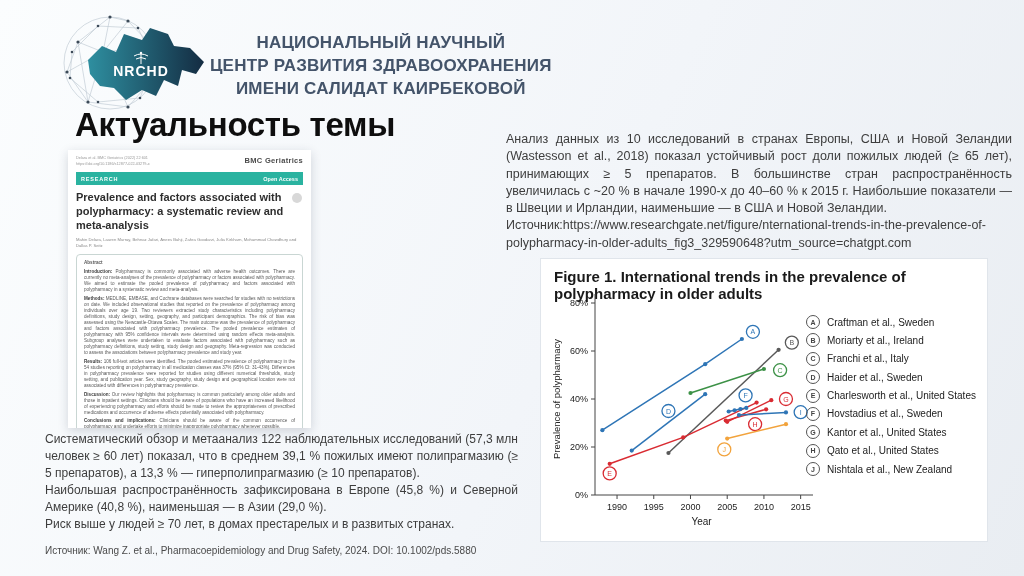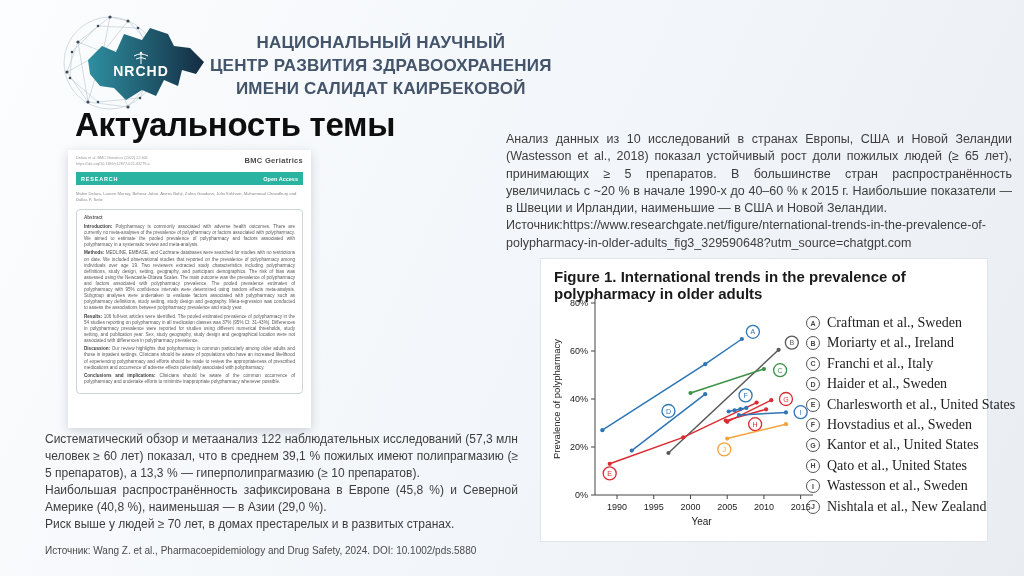--- a/index.html
+++ b/index.html
@@ -35,21 +35,21 @@
   .right-text p{margin:0;text-align:justify;}
   .right-text .src{text-align:left;overflow-wrap:anywhere;}
 
   
   .figure-panel{position:absolute;left:540px;top:258px;width:448px;height:284px;background:#fff;border:1px solid #e0e5eb;box-sizing:border-box;}
   .fig-title{font-size:15px;font-weight:700;color:#1a1a1a;margin:9px 12px 0 13px;}
   #chart{position:absolute;left:8px;top:28px;width:272px;height:252px;}
   #legend{position:absolute;left:265px;top:56px;width:178px;}
   .lg-row{display:flex;align-items:center;margin-bottom:4.4px;}
   .lg-badge{flex:0 0 auto;width:12px;height:12px;border:1.2px solid #555;border-radius:50%;color:#444;font-size:7px;font-weight:600;display:flex;align-items:center;justify-content:center;margin-right:7px;}
-  .lg-label{font-size:14px;color:#222;white-space:nowrap;font-family:Liberation Serif, serif;}
+  .lg-label{font-size:10px;color:#222;white-space:nowrap;}
 
   
   .bottom-text{position:absolute;left:45px;top:431px;width:473px;font-size:12px;line-height:1.42;color:#3d3d3d;}
   .bottom-text p{margin:0;text-align:justify;}
   .source-line{position:absolute;left:45px;top:545px;font-size:10px;color:#4a4a4a;}
 
   svg text{font-family:"Liberation Sans",sans-serif;}
 </style>
 </head>
 <body>
@@ -113,20 +113,24 @@
     <div class="p-head">
       <div class="p-cite">
         <div>Delara et al. BMC Geriatrics (2022) 22:601</div>
         <div>https://doi.org/10.1186/s12877-022-03279-x</div>
       </div>
       <div class="p-journal">BMC Geriatrics</div>
     </div>
     <div class="banner">
       <span class="bl">RESEARCH</span>
       <span class="br">Open Access</span>
+    </div>
+    <div class="p-title-row">
+      <p class="p-title">Prevalence and factors associated with polypharmacy: a systematic review and meta-analysis</p>
+      <span class="badge"></span>
     </div>
     <div class="p-authors">Mahin Delara, Lauren Murray, Behnaz Jafari, Anees Bahji, Zahra Goodarzi, Julia Kirkham, Mohammad Chowdhury and Dallas P. Seitz</div>
     <div class="abs-box">
       <p class="abs-h">Abstract</p>
       <div id="abstract-sections">
           <p><b>Introduction: </b>Polypharmacy is commonly associated with adverse health outcomes. There are currently no meta-analyses of the prevalence of polypharmacy or factors associated with polypharmacy. We aimed to estimate the pooled prevalence of polypharmacy and factors associated with polypharmacy in a systematic review and meta-analysis.</p>
           <p><b>Methods: </b>MEDLINE, EMBASE, and Cochrane databases were searched for studies with no restrictions on date. We included observational studies that reported on the prevalence of polypharmacy among individuals over age 19. Two reviewers extracted study characteristics including polypharmacy definitions, study design, setting, geography, and participant demographics. The risk of bias was assessed using the Newcastle-Ottawa Scales. The main outcome was the prevalence of polypharmacy and factors associated with polypharmacy prevalence. The pooled prevalence estimates of polypharmacy with 95% confidence intervals were determined using random effects meta-analysis. Subgroup analyses were undertaken to evaluate factors associated with polypharmacy such as polypharmacy definitions, study setting, study design and geography. Meta-regression was conducted to assess the associations between polypharmacy prevalence and study year.</p>
           <p><b>Results: </b>106 full-text articles were identified. The pooled estimated prevalence of polypharmacy in the 54 studies reporting on polypharmacy in all medication classes was 37% (95% CI: 31-43%). Differences in polypharmacy prevalence were reported for studies using different numerical thresholds, study setting, and publication year. Sex, study geography, study design and geographical location were not associated with differences in polypharmacy prevalence.</p>
           <p><b>Discussion: </b>Our review highlights that polypharmacy is common particularly among older adults and those in inpatient settings. Clinicians should be aware of populations who have an increased likelihood of experiencing polypharmacy and efforts should be made to review the appropriateness of prescribed medications and occurrence of adverse effects potentially associated with polypharmacy.</p>
           <p><b>Conclusions and implications: </b>Clinicians should be aware of the common occurrence of polypharmacy and undertake efforts to minimize inappropriate polypharmacy whenever possible.</p>
@@ -251,24 +255,20 @@
         </div>
         <div class="lg-row">
           <span class="lg-badge">G</span>
           <span class="lg-label">Kantor et al., United States</span>
         </div>
         <div class="lg-row">
           <span class="lg-badge">H</span>
           <span class="lg-label">Qato et al., United States</span>
         </div>
         <div class="lg-row">
-          <span class="lg-badge">I</span>
-          <span class="lg-label">Wastesson et al., Sweden</span>
-        </div>
-        <div class="lg-row">
           <span class="lg-badge">J</span>
           <span class="lg-label">Nishtala et al., New Zealand</span>
         </div>
       </div>
   </div>
 
   <div class="bottom-text">
     <p>Систематический обзор и метаанализ 122 наблюдательных исследований (57,3 млн человек ≥ 60 лет) показал, что в среднем 39,1 % пожилых имеют полипрагмазию (≥ 5 препаратов), а 13,3 % — гиперполипрагмазию (≥ 10 препаратов).</p>
     <p>Наибольшая распространённость зафиксирована в Европе (45,8 %) и Северной Америке (40,8 %), наименьшая — в Азии (29,0 %).</p>
     <p>Риск выше у людей ≥ 70 лет, в домах престарелых и в развитых странах.</p>

